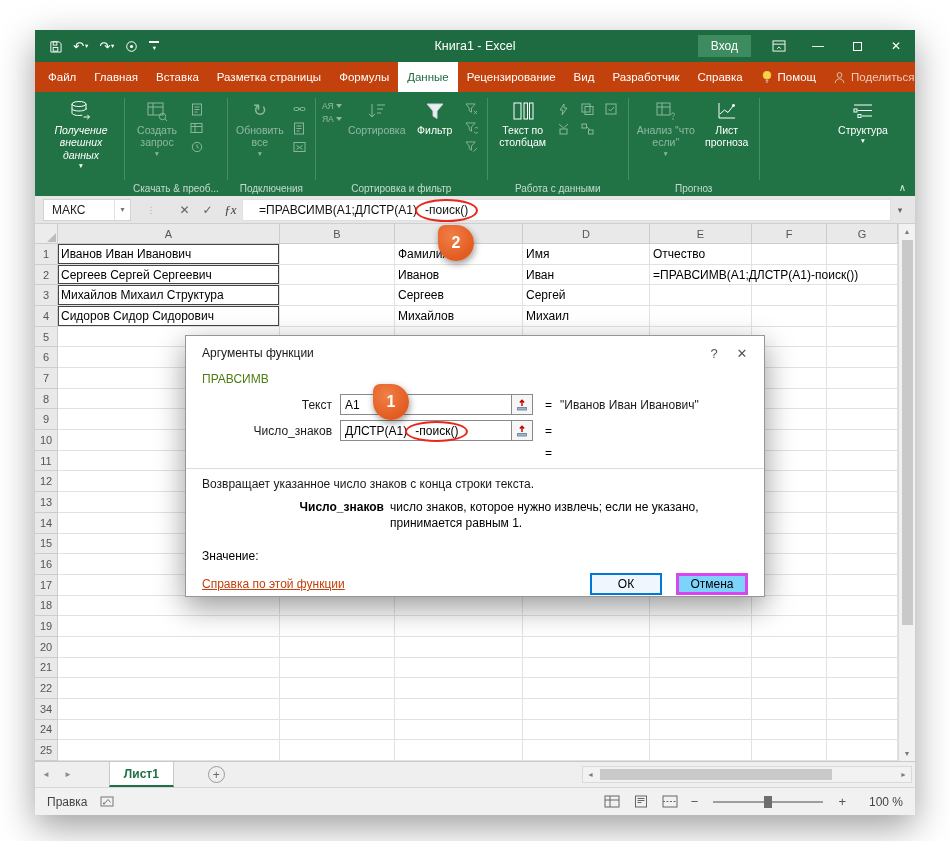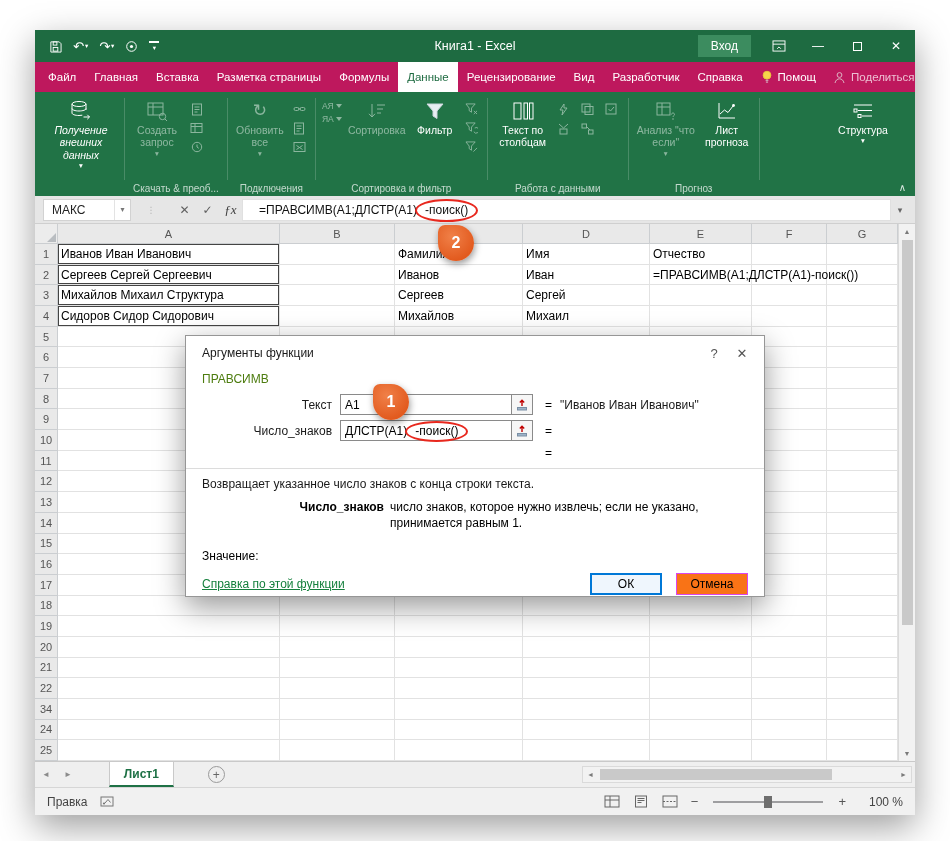--- a/index.html
+++ b/index.html
@@ -17,21 +17,21 @@
   .qatbtn .mini { font-size:6.5px; }
   .qat-custom { display:flex; flex-direction:column; align-items:center; }
   .qatline { width:10px; height:2px; background:#fff; margin-bottom:1px; }
   .wtitle { position:absolute; left:50%; transform:translateX(-50%); font-size:12.5px; white-space:nowrap; }
   .tbright { margin-left:auto; display:flex; align-items:center; gap:17px; }
   .signin { background:#3C8C5F; padding:4px 13px; font-size:12px; }
   .winbtn { color:#fff; font-size:12px; width:22px; text-align:center; line-height:1; display:flex; justify-content:center; }
   .maxbox { display:inline-block; width:9px; height:9px; border:1px solid #fff; }
 
   
-  .tabsbar { height:30px; background:#be185d; display:flex; align-items:flex-end; padding:0 4px;
+  .tabsbar { height:30px; background:#c2410c; display:flex; align-items:flex-end; padding:0 4px;
              color:#fff; font-size:11.5px; flex:0 0 auto; white-space:nowrap; }
   .tab { padding:0 9px; line-height:30px; }
   .tab.active { background:#fff; color:#1E6B41; }
   .helptab { display:flex; align-items:center; gap:5px; padding:0 9px; line-height:30px; height:30px; }
   .share { margin-left:auto; display:flex; align-items:center; gap:5px; opacity:.72; padding:0 8px; line-height:30px; height:30px; }
 
   
   .ribbon { height:104px; background:#217346; display:flex; align-items:stretch; padding:0 4px;
             position:relative; flex:0 0 auto; }
   .rgroup { display:flex; flex-direction:column; padding:4px 3px 0; }
@@ -138,22 +138,22 @@
   .eq { margin-left:12px; }
   .dresult { margin-left:8px; color:#1a1a1a; }
   .soloeq { margin:4px 0 0 343px; }
   .dsep { border-top:1px solid #DCDCDC; margin:8px -16px 8px; }
   .ddesc { color:#1a1a1a; }
   .paramrow { display:flex; margin-top:8px; line-height:1.35; }
   .pname { width:182px; text-align:right; font-weight:bold; }
   .pdesc { flex:1; padding-left:6px; }
   .dvalue { margin-top:18px; }
   .dfooter { display:flex; align-items:center; margin-top:10px; }
-  .dlink { color:#15803d; text-decoration:underline; }
-  .btn { width:72px; height:22px; font-size:12px; background:#f97316; border:1px solid #d946ef;
+  .dlink { color:#c2410c; text-decoration:underline; }
+  .btn { width:72px; height:22px; font-size:12px; background:#7dd3fc; border:3px solid #d946ef;
          font-family:inherit; }
   .btn.ok { margin-left:auto; background:#EFF6FD; border:1px solid #0078D7; box-shadow:inset 0 0 0 1px #0078D7; }
   .btn.cancel { margin-left:14px; }
 
   
   .balloon { position:absolute; width:36px; height:36px; border-radius:7px 50% 50% 50%;
              background:radial-gradient(circle at 38% 32%, #F08048, #E25A1E 72%);
              color:#fff; font-weight:bold; font-size:16px; display:flex; align-items:center;
              justify-content:center; box-shadow:1px 3px 7px rgba(0,0,0,.4); z-index:45; }
   .balloon2 { left:403px; top:195px; }

